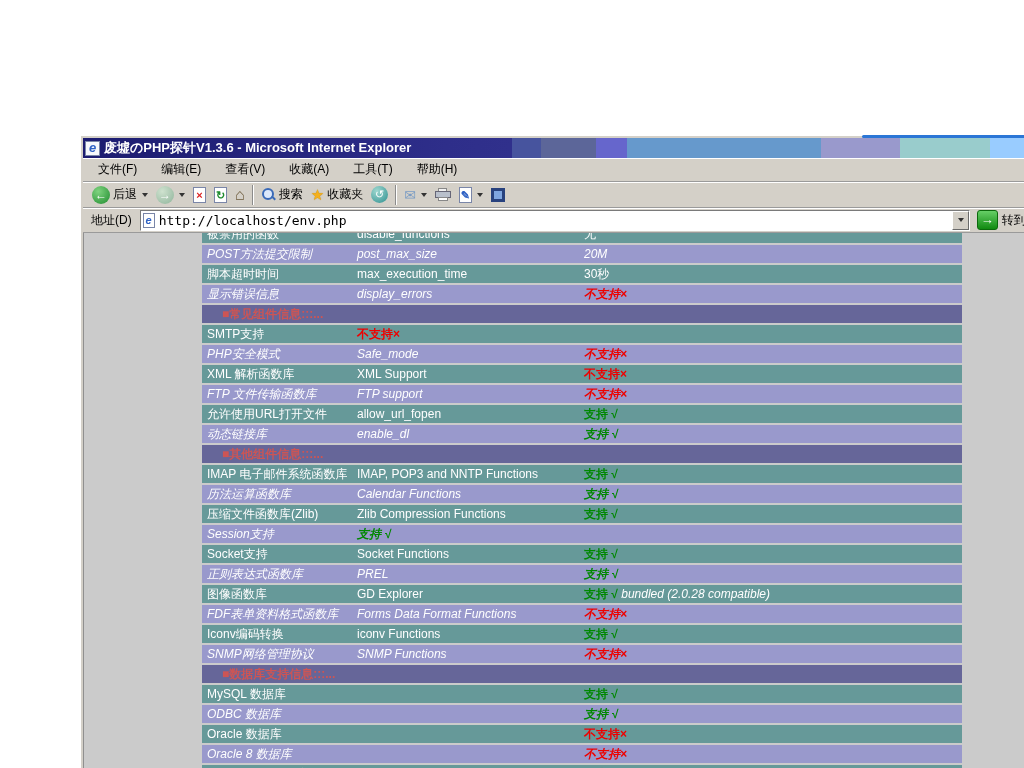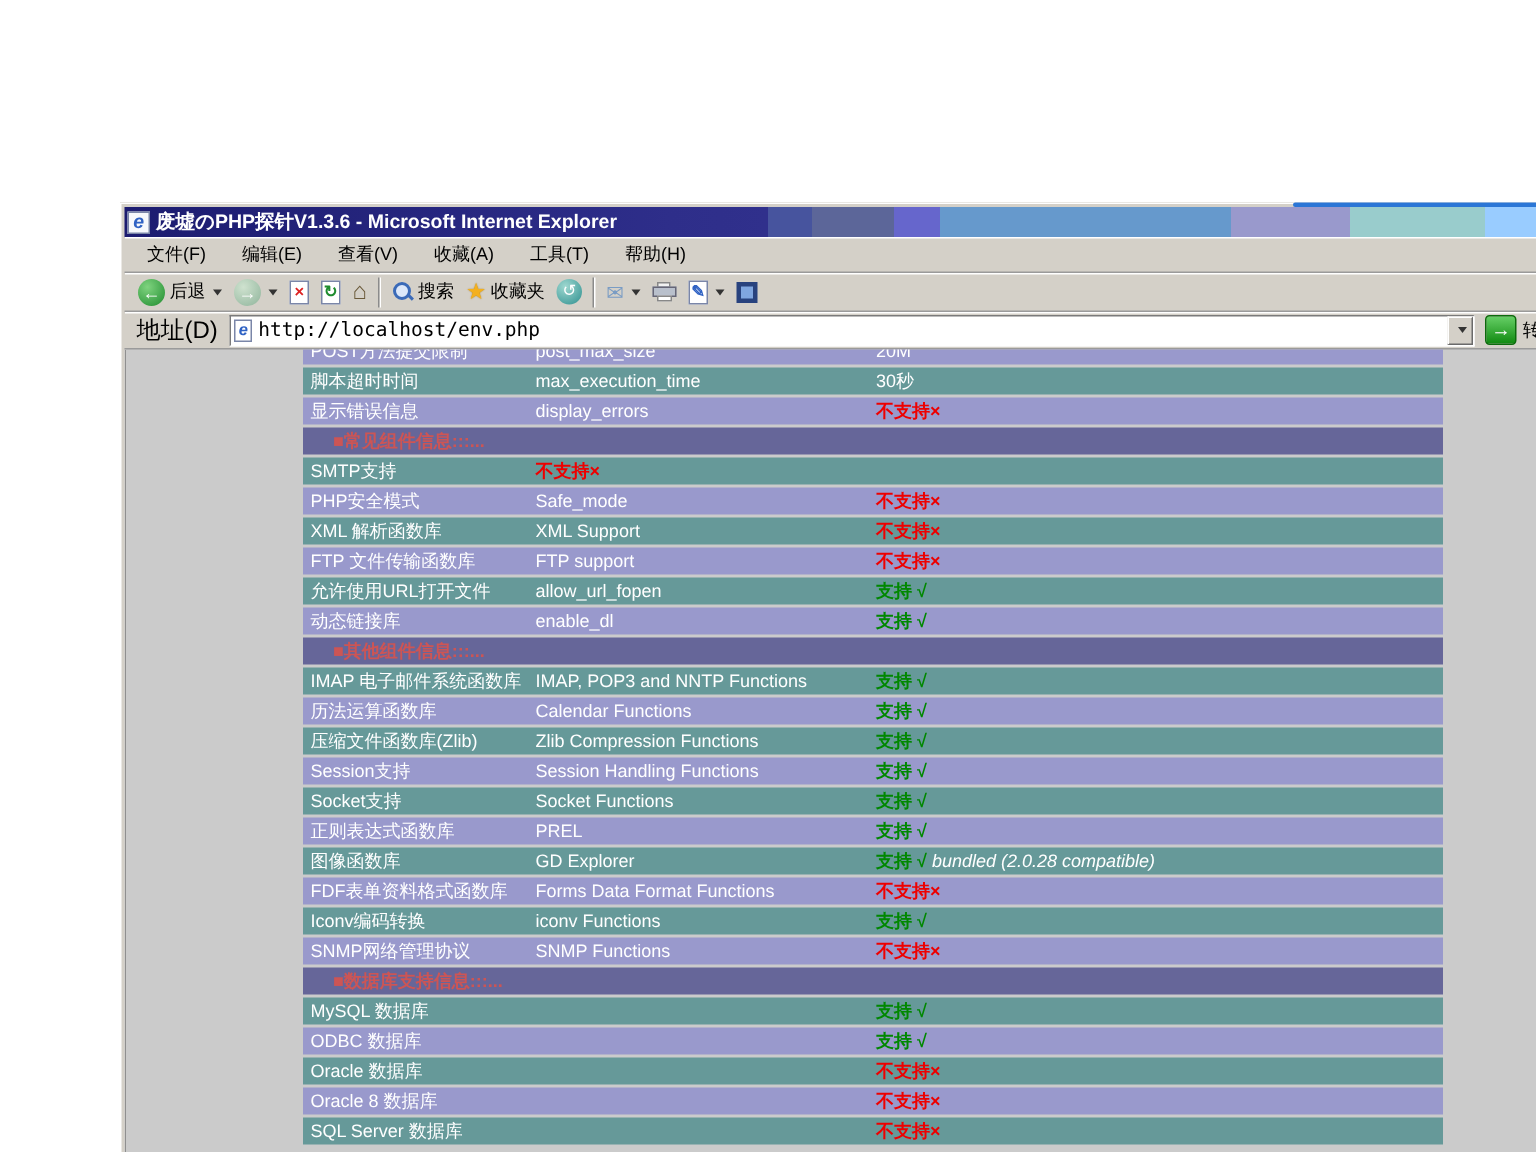--- a/index.html
+++ b/index.html
@@ -82,21 +82,21 @@
   .printer-icon .paper-top{position:absolute;left:3px;top:0;width:9px;height:4px;background:#f2f2f2;border:1px solid #888;box-sizing:border-box;}
   .printer-icon .body{position:absolute;left:0;top:3px;width:16px;height:7px;background:#b9c0cc;border:1px solid #667;box-sizing:border-box;}
   .printer-icon .paper-out{position:absolute;left:3px;top:9px;width:10px;height:4px;background:#fff;border:1px solid #888;box-sizing:border-box;}
   .msg-icon{width:14px;height:14px;background:#28427e;position:relative;}
   .msg-icon::after{content:"";position:absolute;left:3px;top:3px;width:8px;height:8px;background:#7fa6e0;}
   .addressbar{
     height:24px;background:#d4d0c8;display:flex;align-items:center;
     padding:0 0 0 8px;box-sizing:border-box;
     box-shadow:inset 0 1px 0 #ffffff;
   }
-  .addr-label{font-size:16px;color:#000;margin-right:8px;white-space:nowrap;}
+  .addr-label{font-size:12px;color:#000;margin-right:8px;white-space:nowrap;}
   .addr-input{
     flex:0 0 830px;height:21px;background:#ffffff;display:flex;align-items:center;
     border:1px solid;border-color:#7a7a7a #ffffff #ffffff #7a7a7a;box-sizing:border-box;
     padding-left:2px;gap:4px;position:relative;
   }
   .page-icon{
     width:12px;height:15px;background:#fff;border:1px solid #7a86a8;box-sizing:border-box;
     color:#2f62c4;font-style:italic;font-weight:bold;font-size:11px;line-height:12px;text-align:center;
   }
   .addr-url{font-family:"DejaVu Sans Mono",monospace;font-size:13px;color:#000;white-space:nowrap;}
@@ -118,21 +118,21 @@
     border-top:1px solid #9a9a9a;height:calc(633px - 3px - 20px - 24px - 26px - 24px);
     box-shadow:inset 1px 0 0 #8f8f8f;
   }
   .envtable{position:absolute;left:119px;top:-8px;width:760px;}
   .row{
     display:grid;grid-template-columns:150px 227px 383px;
     height:18px;line-height:18px;margin-bottom:2px;
     font-size:12px;color:#ffffff;
   }
   .row.teal{background:#669999;}
-  .row.purple{background:#9999cc;}
+  .row.purple{background:#9999cc;font-style:italic;}
   .cell{padding-left:5px;white-space:nowrap;overflow:hidden;}
   .sectionrow{
     height:18px;line-height:18px;margin-bottom:2px;background:#666699;
     color:#cc5555;font-size:12px;font-weight:bold;padding-left:20px;
     white-space:nowrap;overflow:hidden;
   }
   .status-ok{color:#008800;font-weight:bold;text-align:center;}
   .status-no{color:#ee0000;font-weight:bold;}
   .plain-val{color:#ffffff;}
   .extra{color:#ffffff;font-weight:normal;font-style:italic;}
@@ -225,20 +225,25 @@
       <span class="addr-drop">
           <span class="drop-arrow"></span>
         </span>
     </div>
     <div class="go-btn">→</div>
     <span class="go-label">转到</span>
   </div>
 
   <div class="content">
     <div class="envtable">
+        <div class="row teal">
+          <div class="cell">被禁用的函数</div>
+          <div class="cell">disable_functions</div>
+          <div class="cell"><span class="plain-val">无</span></div>
+        </div>
         <div class="row purple">
           <div class="cell">POST方法提交限制</div>
           <div class="cell">post_max_size</div>
           <div class="cell"><span class="plain-val">20M</span></div>
         </div>
         <div class="row teal">
           <div class="cell">脚本超时时间</div>
           <div class="cell">max_execution_time</div>
           <div class="cell"><span class="plain-val">30秒</span></div>
         </div>
@@ -288,21 +293,20 @@
           <div class="cell">Calendar Functions</div>
           <div class="cell"><span class="status-ok">支持 √</span></div>
         </div>
         <div class="row teal">
           <div class="cell">压缩文件函数库(Zlib)</div>
           <div class="cell">Zlib Compression Functions</div>
           <div class="cell"><span class="status-ok">支持 √</span></div>
         </div>
         <div class="row purple">
           <div class="cell">Session支持</div>
-          <div class="cell">Session Handling Functions</div>
           <div class="cell"><span class="status-ok">支持 √</span></div>
         </div>
         <div class="row teal">
           <div class="cell">Socket支持</div>
           <div class="cell">Socket Functions</div>
           <div class="cell"><span class="status-ok">支持 √</span></div>
         </div>
         <div class="row purple">
           <div class="cell">正则表达式函数库</div>
           <div class="cell">PREL</div>

